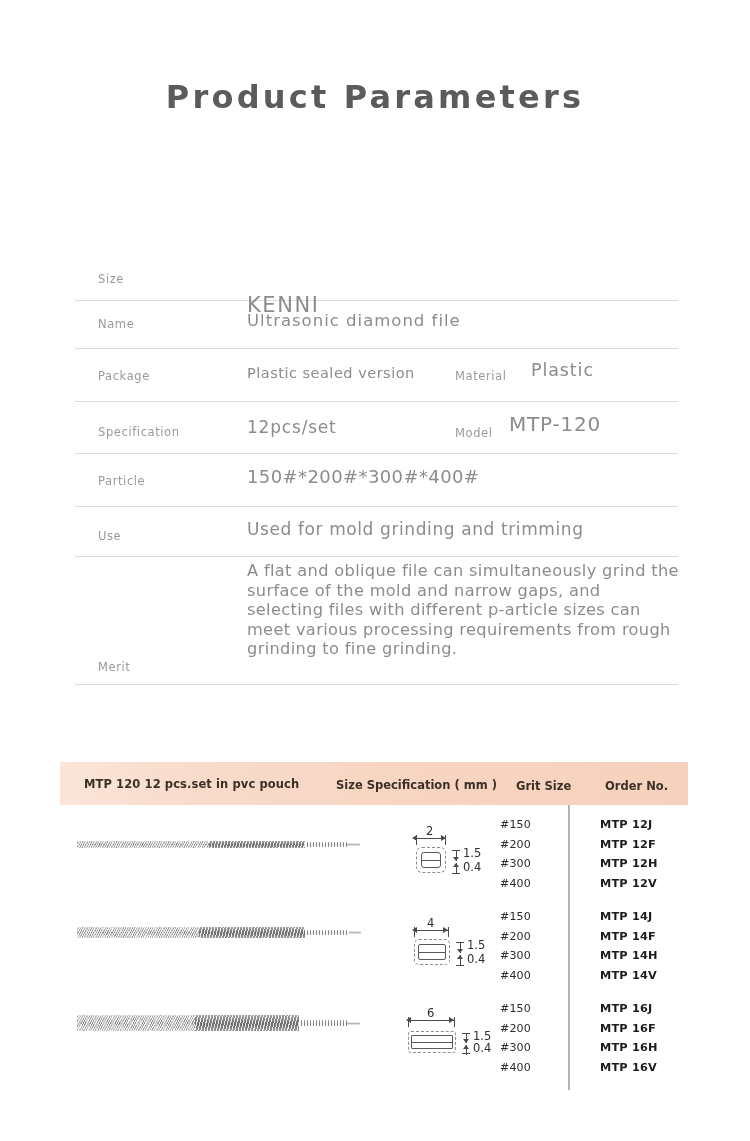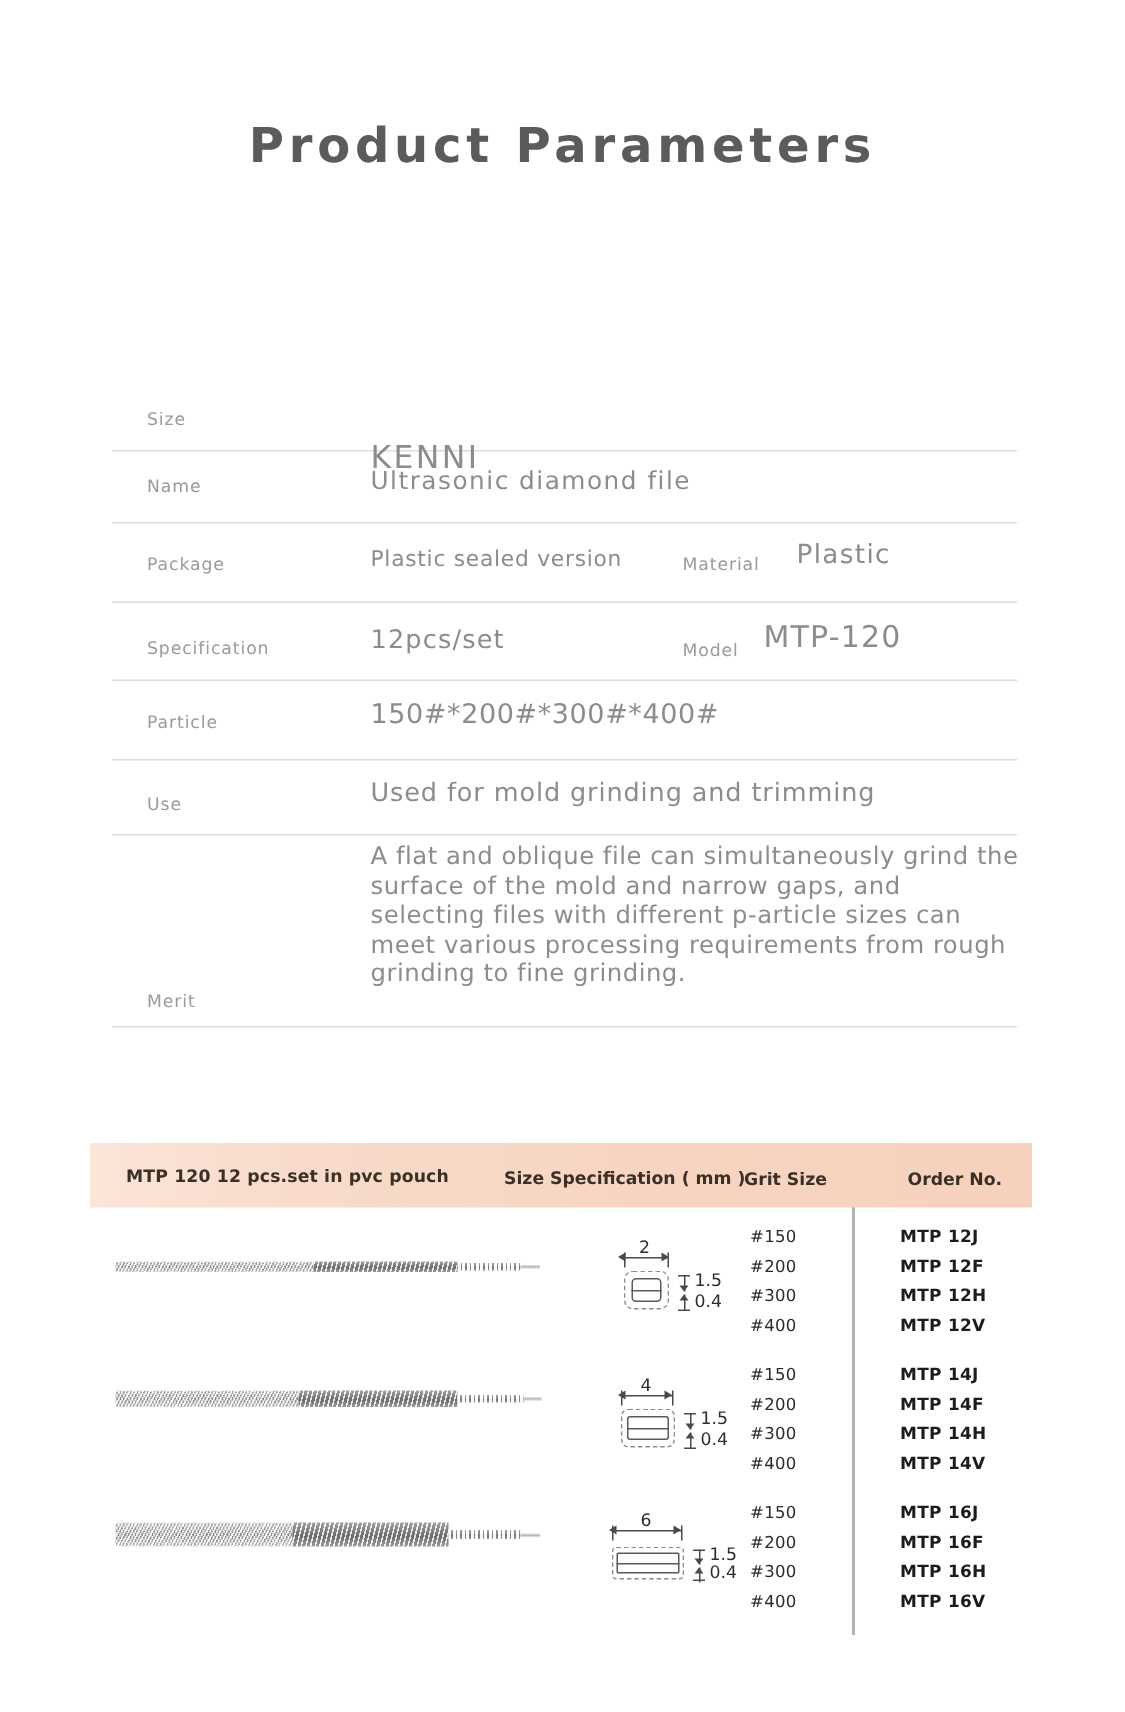--- a/index.html
+++ b/index.html
@@ -127,21 +127,21 @@
   .th {
     position: absolute;
     color: #3b3026;
     font-size: 11.5px;
     font-weight: 700;
     white-space: nowrap;
     font-family: "DejaVu Sans", "Liberation Sans", sans-serif;
   }
   .th-pack { left: 24px; top: 15px; font-weight: 600; letter-spacing: 0.1px; }
   .th-size { left: 276px; top: 16px; font-weight: 600; }
-  .th-grit { left: 436px; top: 17px; font-weight: 600; }
+  .th-grit { left: 456px; top: 17px; font-weight: 600; }
   .th-order { left: 545px; top: 17px; font-weight: 600; }
 
   .col-divider {
     position: absolute;
     left: 508px;
     top: 0px;
     width: 1.5px;
     height: 328px;
     background: #b3b3b3;
   }

